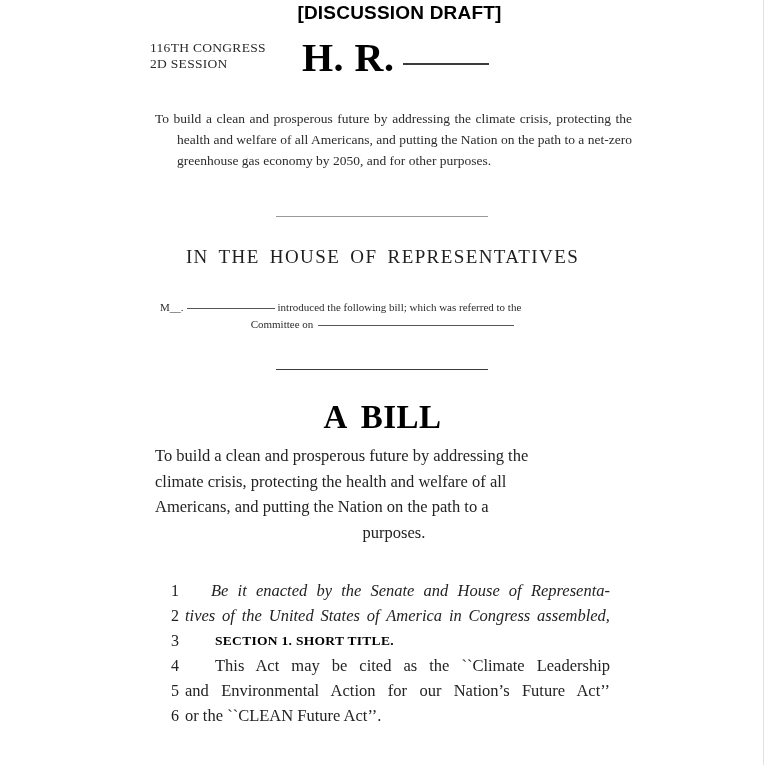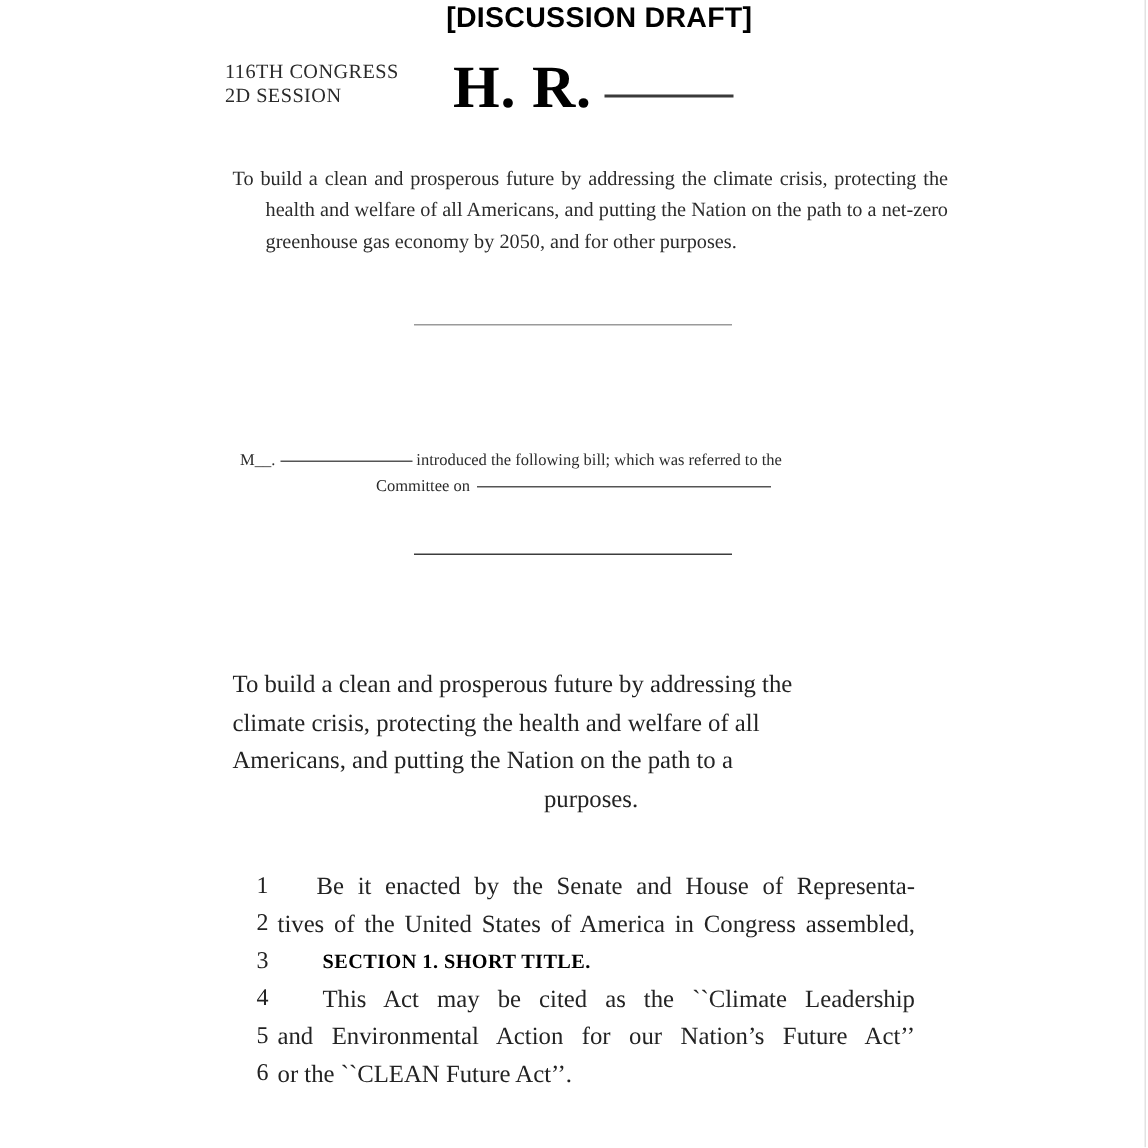--- a/index.html
+++ b/index.html
@@ -225,20 +225,21 @@
   .line-text.justify {
     white-space: normal;
     text-align: justify;
   }
   .line-text.justify::after {
     content: "";
     display: inline-block;
     width: 100%;
   }
   .enacting {
+    font-style: italic;
   }
   .enacting.indent-first {
     text-indent: 26px;
   }
   .section-heading {
     font-family: "Liberation Serif", "DejaVu Serif", serif;
     font-weight: bold;
     font-size: 13.5px;
     font-variant: small-caps;
     letter-spacing: 0.3px;
@@ -266,32 +267,34 @@
     </div>
     <div class="hr-block">
       <span>H. R.</span><span class="hr-blank"></span>
     </div>
   </div>
 
   <div class="summary">To build a clean and prosperous future by addressing the climate crisis, protecting the health and welfare of all Americans, and putting the Nation on the path to a net-zero greenhouse gas economy by 2050, and for other purposes.</div>
 
   <hr class="rule rule-top">
 
+  <div class="chamber">IN THE HOUSE OF REPRESENTATIVES</div>
 
   <div class="sponsor">
     <span class="first-line">
       <span>M__.</span><span class="blank blank-name"></span><span>introduced the following bill; which was referred to the</span>
     </span>
     <span class="second-line">
       <span>Committee on</span><span class="blank blank-committee"></span>
     </span>
   </div>
 
   <hr class="rule rule-bottom">
 
+  <div class="bill-title">A BILL</div>
 
   <div class="purpose">
     <div>To build a clean and prosperous future by addressing the</div>
     <div>climate crisis, protecting the health and welfare of all</div>
     <div>Americans, and putting the Nation on the path to a</div>
     <div class="last-line">purposes.</div>
   </div>
 
   <div class="body-lines">
 

